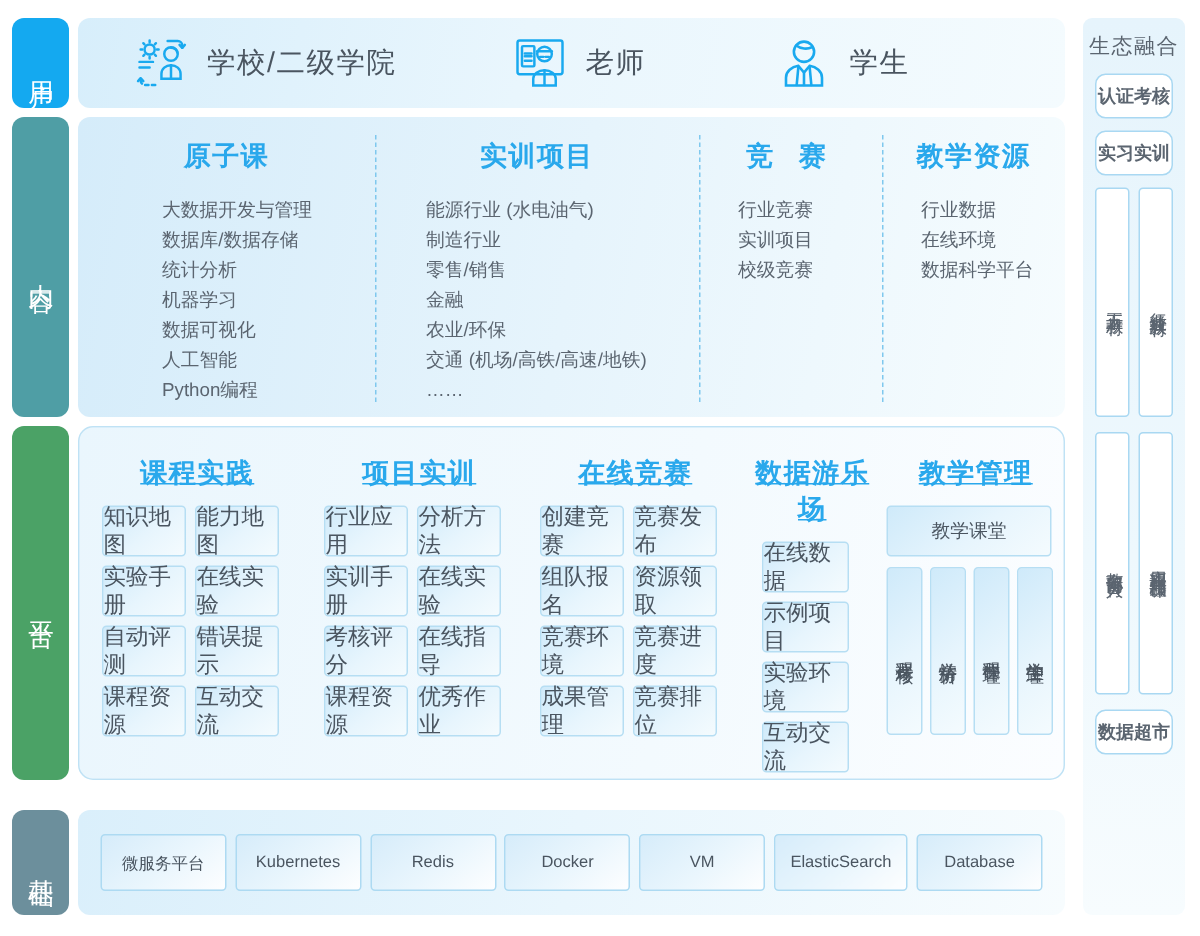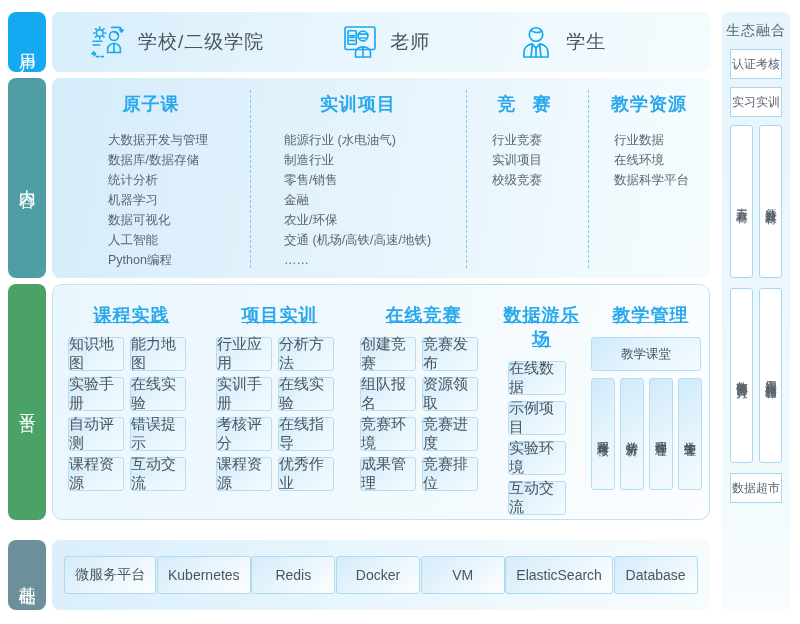--- a/index.html
+++ b/index.html
@@ -109,36 +109,36 @@
     box-sizing:border-box;letter-spacing:1px;
   }
 
   
   .base-row{position:absolute;inset:0;display:flex;align-items:center;
             justify-content:space-around;padding:0 12px;box-sizing:border-box;}
   .base-cell{
     height:38px;min-width:84px;padding:0 10px;
     background:linear-gradient(140deg,#d6ecfa 0%,#eaf6fd 55%,#fdfeff 100%);
     border:1px solid #addaf2;border-radius:3px;
-    font-size:14px;color:#4a5560;
+    font-size:11px;color:#4a5560;
     display:flex;align-items:center;justify-content:center;box-sizing:border-box;
   }
 
   
   .right{
     position:absolute;left:722px;top:12px;width:68px;height:598px;
     background:linear-gradient(180deg,#e6f4fc 0%,#eef8fd 60%,#f7fcfe 100%);
     border-radius:6px;box-sizing:border-box;padding:8px 0 0 0;
   }
   .r-title{text-align:center;font-size:14px;color:#5b6570;margin:2px 0 9px 0;letter-spacing:1px;}
   .r-cell{
     margin:0 auto 8px auto;width:52px;height:30px;
-    background:#ffffff;border:1px solid #a9d8f2;border-radius:0;
+    background:#ffffff;border:1px solid #a9d8f2;border-radius:7px;
     font-size:12px;color:#5b6570;
-    display:flex;align-items:center;justify-content:center;box-sizing:border-box;
+    display:flex;align-items:center;justify-content:center;box-sizing:border-box;font-weight:bold;
   }
   .r-vrow{display:flex;gap:6px;justify-content:center;margin-bottom:10px;}
   .r-vcell{
     width:23px;
     background:#ffffff;border:1px solid #a9d8f2;border-radius:3px;
     font-size:11.5px;color:#5b6570;
     writing-mode:vertical-rl;text-orientation:upright;
     display:flex;align-items:center;justify-content:center;
     box-sizing:border-box;letter-spacing:1px;padding:6px 0;
   }

